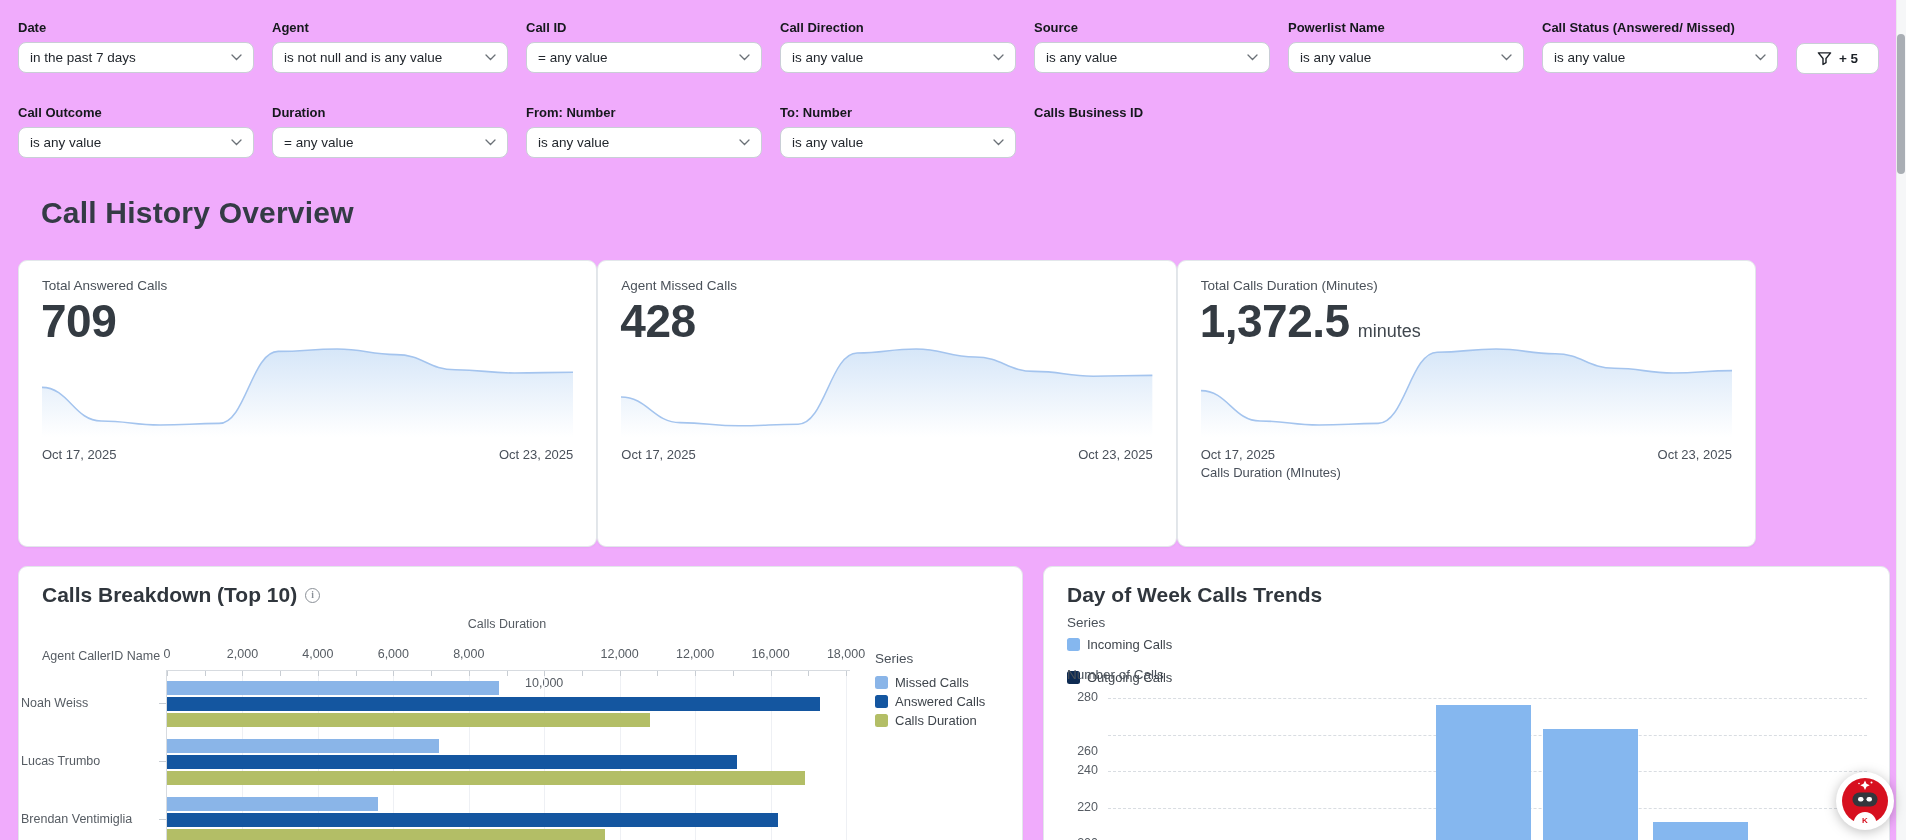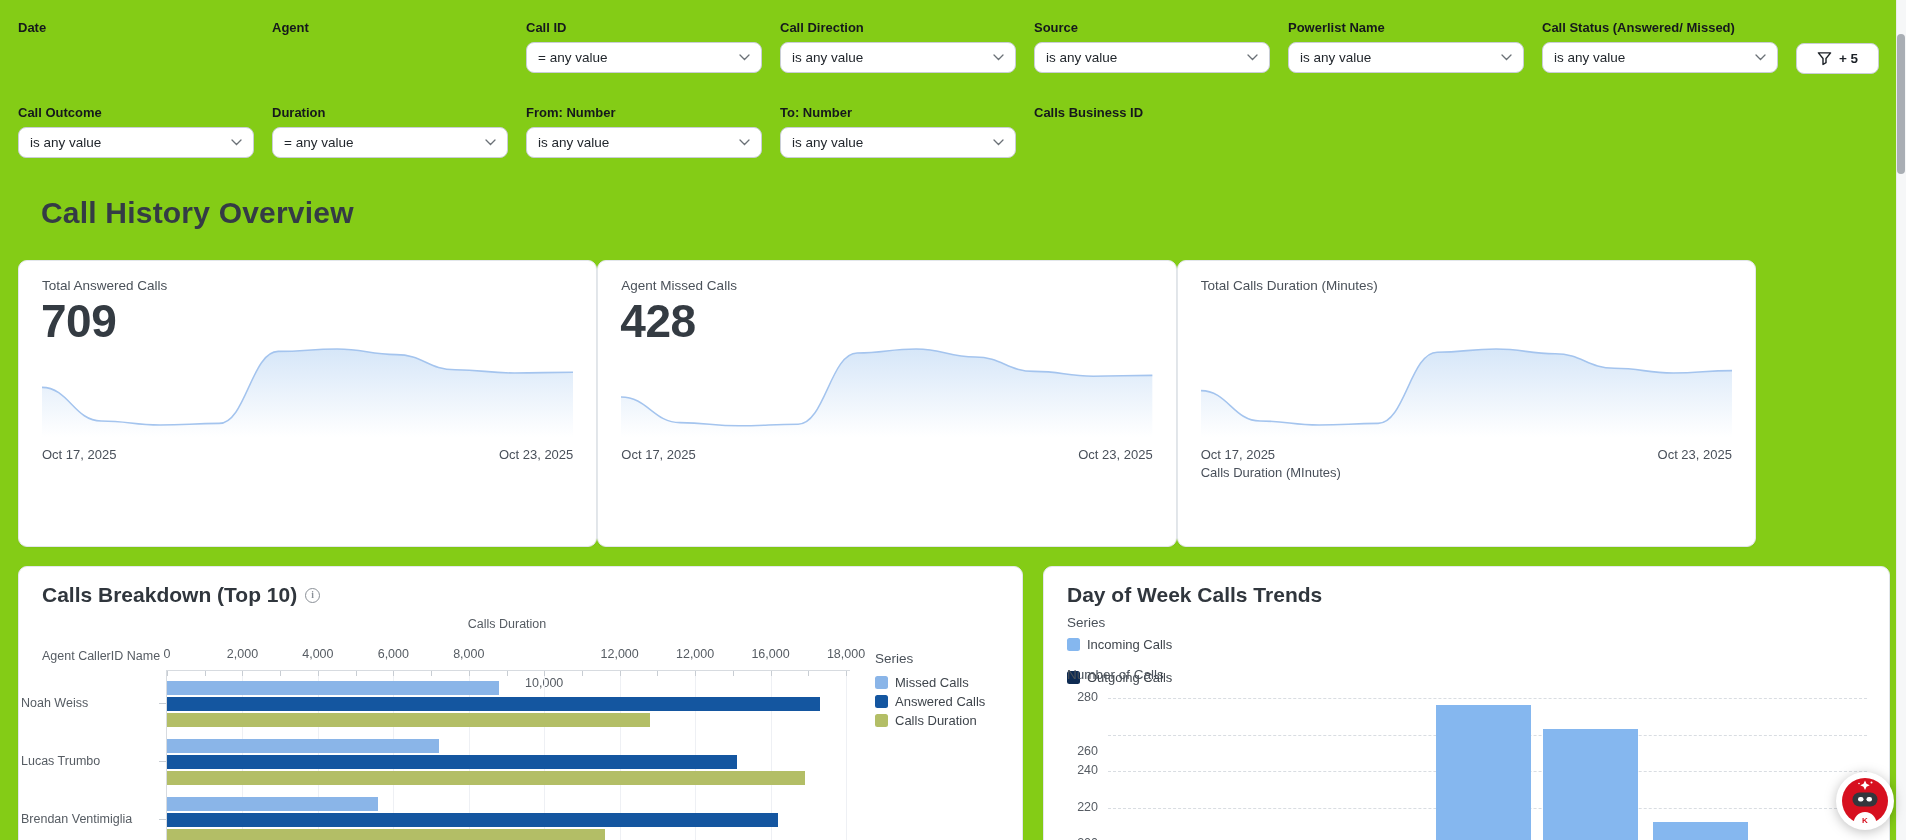--- a/index.html
+++ b/index.html
@@ -1,18 +1,18 @@
 <!DOCTYPE html>
 <html><head>
 <meta charset="utf-8">
 <style>
   * { box-sizing: border-box; margin: 0; padding: 0; }
   html,body { width:1906px; height:840px; }
   body { font-family:"Liberation Sans", sans-serif; background:#fff; overflow:hidden; position:relative; }
-  #app { position:absolute; inset:0; width:1906px; height:840px; background:#84cc16; }
+  #app { position:absolute; inset:0; width:1906px; height:840px; background:#f0abfc; }
 
   
   .filter-row { position:absolute; left:18px; display:flex; gap:18px; }
   #filter-row1 { top:20px; }
   #filter-row2 { top:105px; }
   .filters-inline { display:contents; }
   .filter { width:236px; }
   .f-label { font-size:13px; font-weight:700; color:#15181c; margin-bottom:7px; }
   .f-box { height:31px; border:1px solid #c9ced6; border-radius:8px; background:#fff;
            display:flex; align-items:center; padding:0 11px; cursor:pointer; }
@@ -69,22 +69,38 @@
                filter:drop-shadow(0 2px 6px rgba(0,0,0,.25)); }
 </style>
 </head>
 <body>
 
 <div id="app">
 
   <div class="filter-row" id="filter-row1">
     <div class="filters-inline" id="row1-filters"><div class="filter">
           <div class="f-label">Date</div>
+          <div class="f-box">
+            <span class="f-value">in the past 7 days</span>
+            <span class="chev">
+              <svg width="11" height="7" viewBox="0 0 11 7">
+                <path d="M1 1l4.5 4.5L10 1" fill="none" stroke="#6b7177" stroke-width="1.3" stroke-linecap="round"></path>
+              </svg>
+            </span>
+          </div>
         </div><div class="filter">
           <div class="f-label">Agent</div>
+          <div class="f-box">
+            <span class="f-value">is not null and is any value</span>
+            <span class="chev">
+              <svg width="11" height="7" viewBox="0 0 11 7">
+                <path d="M1 1l4.5 4.5L10 1" fill="none" stroke="#6b7177" stroke-width="1.3" stroke-linecap="round"></path>
+              </svg>
+            </span>
+          </div>
         </div><div class="filter">
           <div class="f-label">Call ID</div>
           <div class="f-box">
             <span class="f-value">= any value</span>
             <span class="chev">
               <svg width="11" height="7" viewBox="0 0 11 7">
                 <path d="M1 1l4.5 4.5L10 1" fill="none" stroke="#6b7177" stroke-width="1.3" stroke-linecap="round"></path>
               </svg>
             </span>
           </div>
@@ -227,20 +243,24 @@
             <path d="M0,56 C28.2,56.0 34.5,81.6 62.7,81.6 C90.9,81.6 97.1,84.8 125.3,84.8 C153.5,84.8 159.8,83.2 188.0,83.2 C216.2,83.2 222.5,12.0 250.7,12.0 C278.9,12.0 285.1,8.0 313.3,8.0 C341.5,8.0 347.8,16.0 376.0,16.0 C404.2,16.0 410.5,30.4 438.7,30.4 C466.9,30.4 473.1,35.2 501.3,35.2 C529.5,35.2 535.8,34.4 564.0,34.4" fill="none" stroke="#a4c4ee" stroke-width="1.6"></path>
           </svg>
         </div>
         <div class="kpi-dates">
           <span>Oct 17, 2025</span>
           <span>Oct 23, 2025</span>
         </div>
       </div>
       <div class="card kpi-card">
         <div class="kpi-label">Total Calls Duration (Minutes)</div>
+        <div class="kpi-value-row">
+          <span class="kpi-value">1,372.5</span>
+          <span class="kpi-suffix">minutes</span>
+        </div>
         <div class="kpi-spark">
           <svg viewBox="0 0 564 96" preserveAspectRatio="none">
             <defs>
               <linearGradient id="sg2" x1="0" y1="0" x2="0" y2="1">
                 <stop offset="0" stop-color="#cfe2f7" stop-opacity="0.85"></stop>
                 <stop offset="1" stop-color="#cfe2f7" stop-opacity="0"></stop>
               </linearGradient>
             </defs>
             <path d="M0,49.6 C28.2,49.6 34.5,80.0 62.7,80.0 C90.9,80.0 97.1,84.0 125.3,84.0 C153.5,84.0 159.8,82.4 188.0,82.4 C216.2,82.4 222.5,11.2 250.7,11.2 C278.9,11.2 285.1,8.0 313.3,8.0 C341.5,8.0 347.8,12.8 376.0,12.8 C404.2,12.8 410.5,27.2 438.7,27.2 C466.9,27.2 473.1,32.0 501.3,32.0 C529.5,32.0 535.8,29.6 564.0,29.6 L564,96 L0,96 Z" fill="url(#sg2)"></path>
             <path d="M0,49.6 C28.2,49.6 34.5,80.0 62.7,80.0 C90.9,80.0 97.1,84.0 125.3,84.0 C153.5,84.0 159.8,82.4 188.0,82.4 C216.2,82.4 222.5,11.2 250.7,11.2 C278.9,11.2 285.1,8.0 313.3,8.0 C341.5,8.0 347.8,12.8 376.0,12.8 C404.2,12.8 410.5,27.2 438.7,27.2 C466.9,27.2 473.1,32.0 501.3,32.0 C529.5,32.0 535.8,29.6 564.0,29.6" fill="none" stroke="#a4c4ee" stroke-width="1.6"></path>

